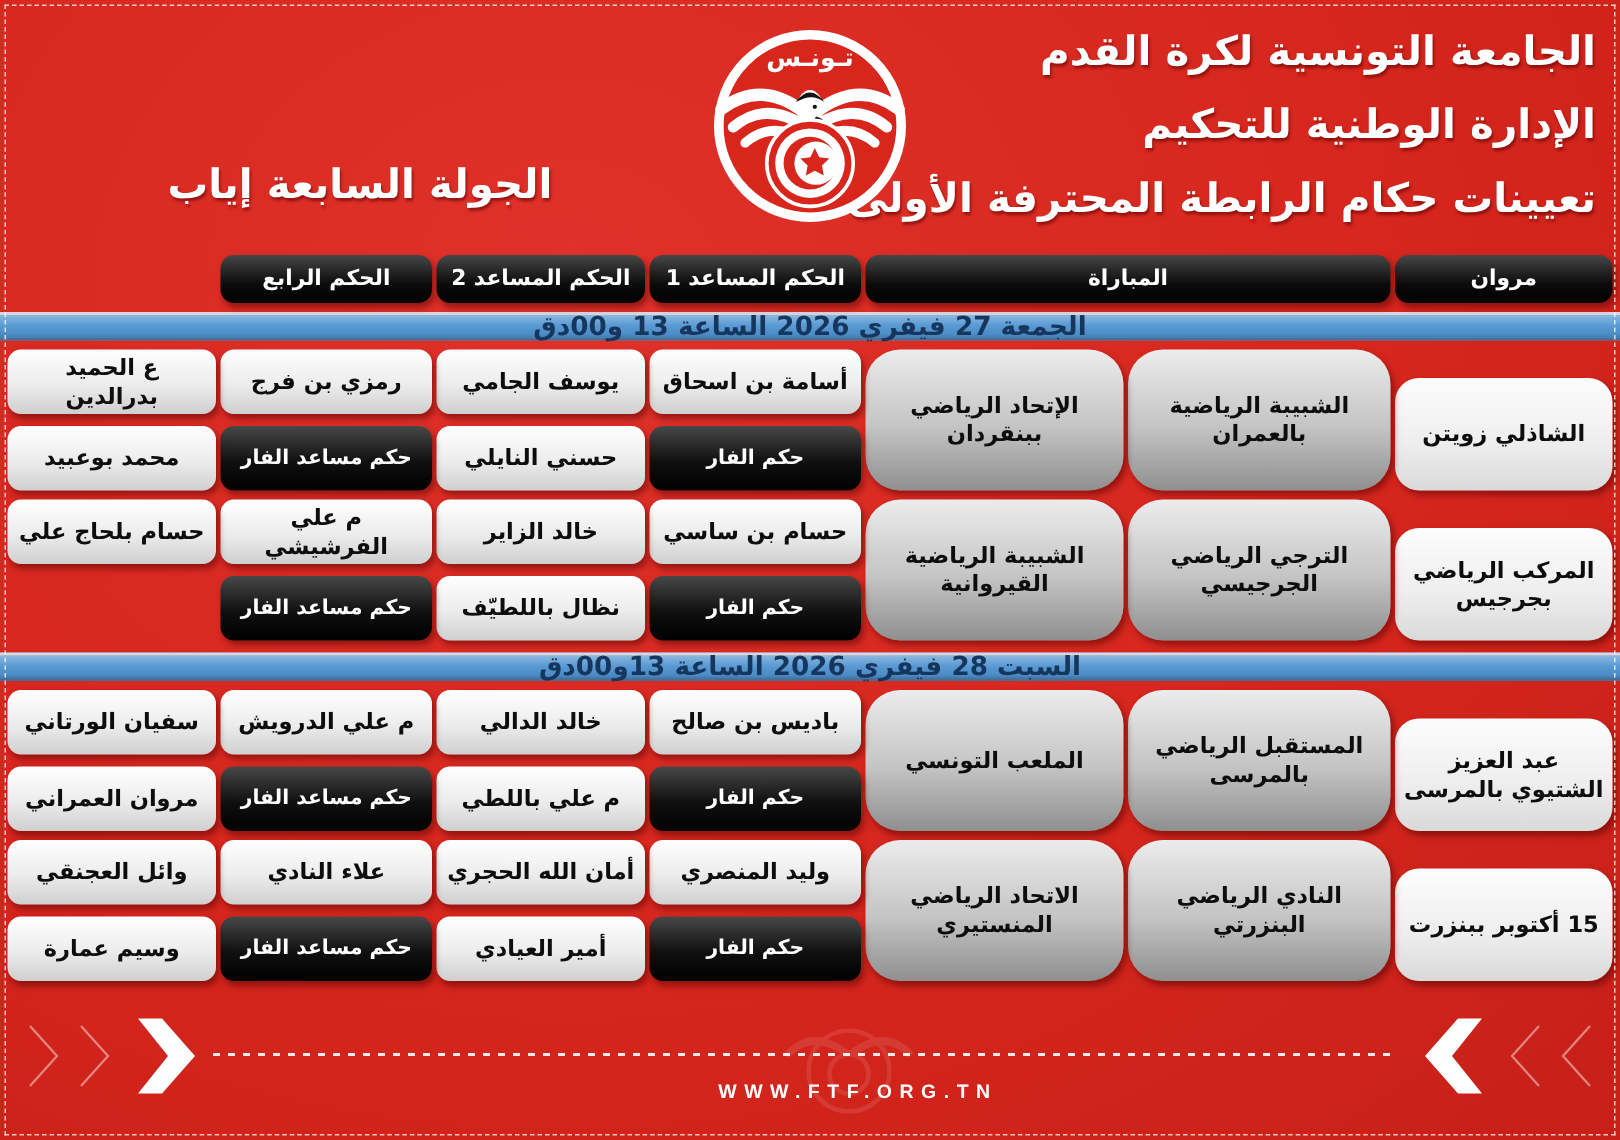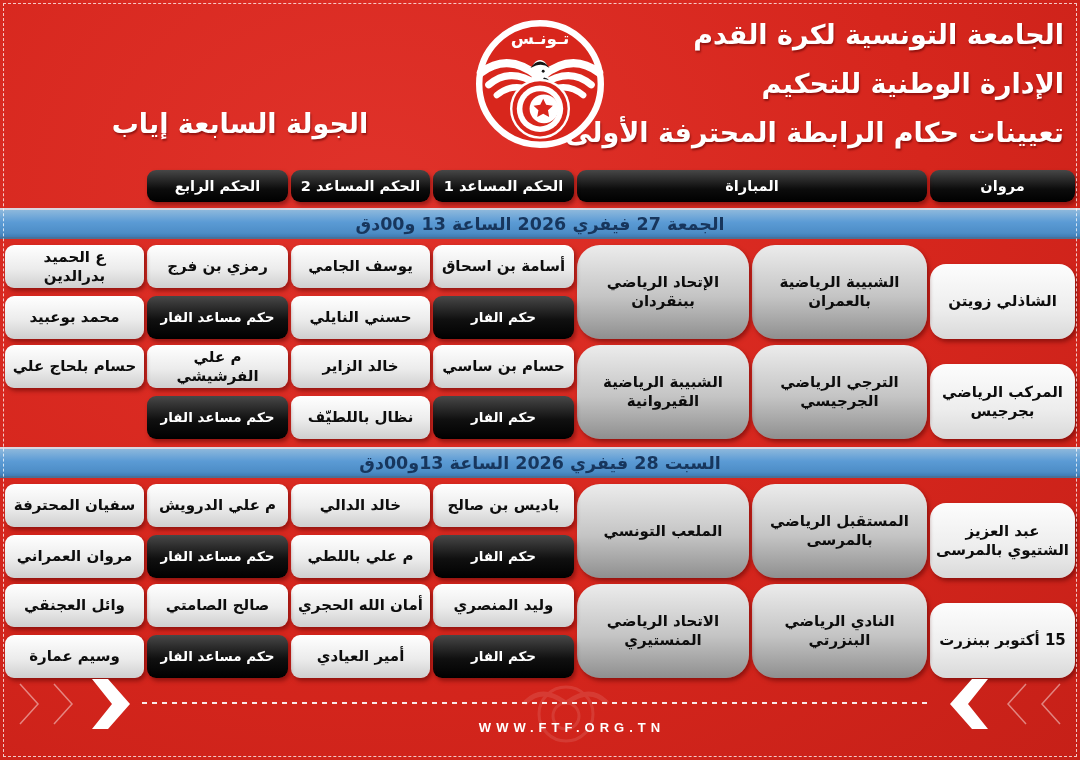--- a/index.html
+++ b/index.html
@@ -20,21 +20,21 @@
   .org-lines div{ font-weight:bold; font-size:27px; line-height:49px; text-shadow:1px 2px 2px rgba(90,0,0,.55); white-space:nowrap;}
   .round-title{ position:absolute; top:108px; right:auto; left:80px; width:320px; text-align:center;
     font-weight:bold; font-size:27px; text-shadow:1px 2px 2px rgba(90,0,0,.55);}
   .logo-wrap{ position:absolute; top:4px; left:50%; transform:translateX(-50%); width:166px; height:160px;}
   
   .thead{ direction:rtl; display:grid; grid-template-columns:145px 350px 141px 139px 141px 139px;
     column-gap:3px; padding:0 5px; margin-top:4px; }
   .hcell{ height:32px; border-radius:9px; display:flex; align-items:center; justify-content:center;
     background:linear-gradient(#474747, #0c0c0c 60%, #000); color:#fff; font-weight:bold; font-size:14.5px;
     box-shadow:2px 3px 4px rgba(80,0,0,.5); }
-  .banner{ margin-top:6px; height:31px; display:flex; align-items:center; justify-content:center;
+  .banner{ margin-top:6px; height:19px; display:flex; align-items:center; justify-content:center;
     background:linear-gradient(#8db8dc, #5b9bd5 45%, #4d8dc6 85%, #3f7cb4);
     border-top:2px solid rgba(255,235,235,.8); border-bottom:2px solid rgba(25,55,95,.55);
     color:#17365d; font-weight:bold; font-size:17.5px; }
   .banner.second{ margin-top:8px; }
   .match{ direction:rtl; display:grid; padding:0 5px; margin-top:6px;
     grid-template-columns:145px 175px 172px 141px 139px 141px 139px;
     grid-template-rows:43px 43px; column-gap:3px; row-gap:8px; }
   .cell{ display:flex; align-items:center; justify-content:center; text-align:center;
     font-weight:bold; color:#0d0d0d; padding:2px 6px; line-height:1.25;
     box-shadow:2px 3px 4px rgba(80,0,0,.5); }
@@ -147,34 +147,34 @@
 
   <div class="banner second">السبت 28 فيفري 2026 الساعة 13و00دق</div>
 
   <div class="match">
     <div class="cell tall stadium">عبد العزيز الشتيوي بالمرسى</div>
     <div class="cell tall team">المستقبل الرياضي بالمرسى</div>
     <div class="cell tall team">الملعب التونسي</div>
     <div class="cell name">باديس بن صالح</div>
     <div class="cell name">خالد الدالي</div>
     <div class="cell name">م علي الدرويش</div>
-    <div class="cell name">سفيان المحترفة</div>
+    <div class="cell name">سفيان الورتاني</div>
     <div class="cell black">حكم الفار</div>
     <div class="cell name">م علي باللطي</div>
     <div class="cell black">حكم مساعد الفار</div>
     <div class="cell name">مروان العمراني</div>
   </div>
 
   <div class="match">
     <div class="cell tall stadium">15 أكتوبر ببنزرت</div>
     <div class="cell tall team">النادي الرياضي البنزرتي</div>
     <div class="cell tall team">الاتحاد الرياضي المنستيري</div>
     <div class="cell name">وليد المنصري</div>
     <div class="cell name">أمان الله الحجري</div>
-    <div class="cell name">صالح الصامتي</div>
+    <div class="cell name">علاء النادي</div>
     <div class="cell name">وائل العجنقي</div>
     <div class="cell black">حكم الفار</div>
     <div class="cell name">أمير العيادي</div>
     <div class="cell black">حكم مساعد الفار</div>
     <div class="cell name">وسيم عمارة</div>
   </div>
 
   <div class="footer">
     <svg class="chev left" width="128" height="52" viewBox="0 0 128 52">
       <path d="M6,6 L24,26 L6,46" fill="none" stroke="#ffffff" stroke-width="1.5" opacity="0.45"></path>

